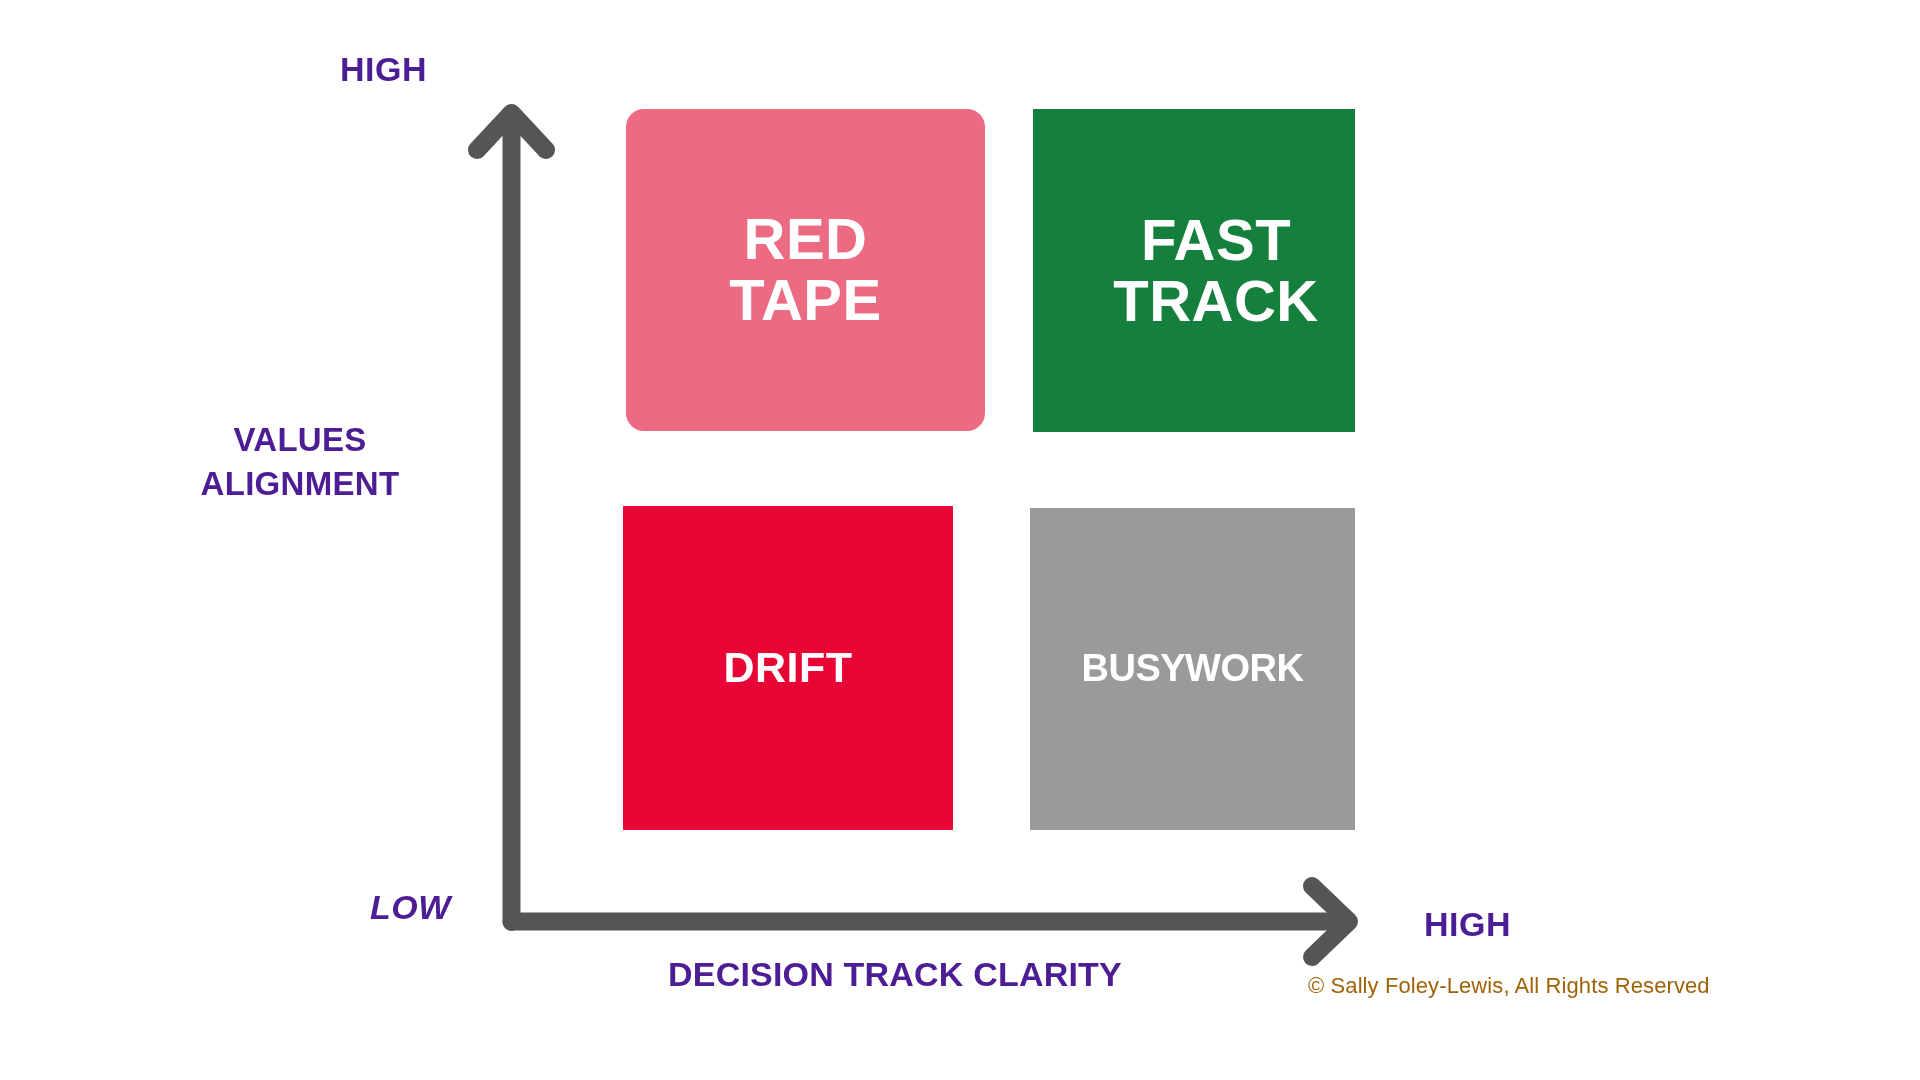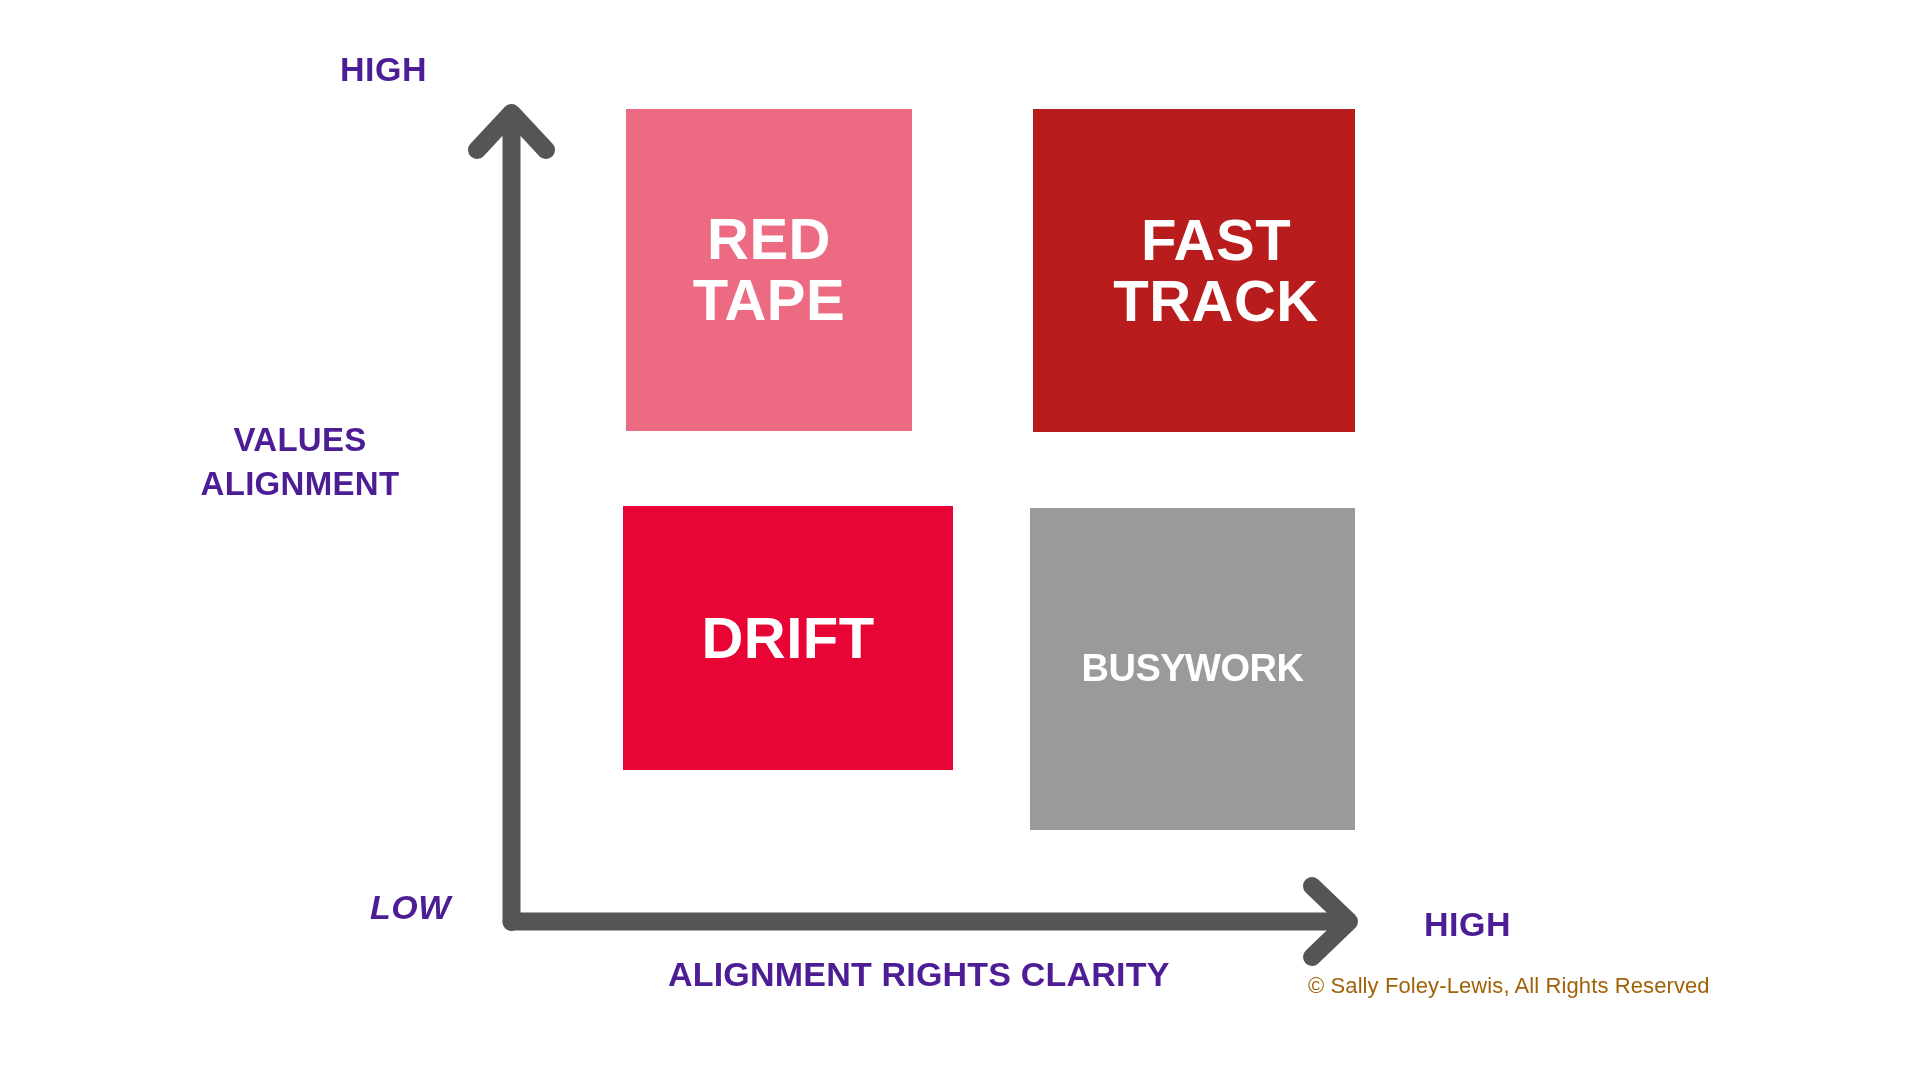--- a/index.html
+++ b/index.html
@@ -37,32 +37,33 @@
     text-align: center;
     color: #ffffff;
     font-weight: bold;
     line-height: 1.05;
     letter-spacing: 0.5px;
     box-sizing: border-box;
   }
 
   #quadrant-red-tape {
     left: 626px;  top: 109px;
-    width: 286px; height: 322px;
+    width: 359px; height: 322px;
     font-size: 58px;
+    border-radius: 18px;
   }
   #quadrant-fast-track {
     left: 1033px; top: 109px;
     width: 322px; height: 323px;
     font-size: 58px;
   }
   #quadrant-drift {
     left: 623px;  top: 506px;
-    width: 330px; height: 264px;
-    font-size: 58px;
+    width: 330px; height: 324px;
+    font-size: 43px;
   }
   #quadrant-busywork {
     left: 1030px; top: 508px;
     width: 325px; height: 322px;
     font-size: 38px;
     letter-spacing: -0.5px;
   }
 
   .quadrant-label {
     display: block;
@@ -147,28 +148,28 @@
 
   <div class="axis-text" id="label-y-high">HIGH</div>
 
   <div class="axis-text" id="label-y-axis-title">VALUES
 ALIGNMENT</div>
 
   <div class="axis-text" id="label-y-low">LOW</div>
 
   <div class="axis-text" id="label-x-high">HIGH</div>
 
-  <div class="axis-text" id="label-x-axis-title">ALIGNMENT RIGHTS CLARITY</div>
+  <div class="axis-text" id="label-x-axis-title">DECISION TRACK CLARITY</div>
 
   <div class="quadrant" id="quadrant-red-tape" style="background-color: rgb(236, 106, 130); color: rgb(255, 255, 255);">
     <span class="quadrant-label">RED
 TAPE</span>
   </div>
 
-  <div class="quadrant" id="quadrant-fast-track" style="background-color: #b91c1c; color: rgb(255, 255, 255); padding-left: 44px;">
+  <div class="quadrant" id="quadrant-fast-track" style="background-color: #15803d; color: rgb(255, 255, 255); padding-left: 44px;">
     <span class="quadrant-label">FAST
 TRACK</span>
   </div>
 
   <div class="quadrant" id="quadrant-drift" style="background-color: rgb(232, 4, 52); color: rgb(255, 255, 255);">
     <span class="quadrant-label">DRIFT</span>
   </div>
 
   <div class="quadrant" id="quadrant-busywork" style="background-color: rgb(154, 154, 154); color: rgb(255, 255, 255);">
     <span class="quadrant-label">BUSYWORK</span>

